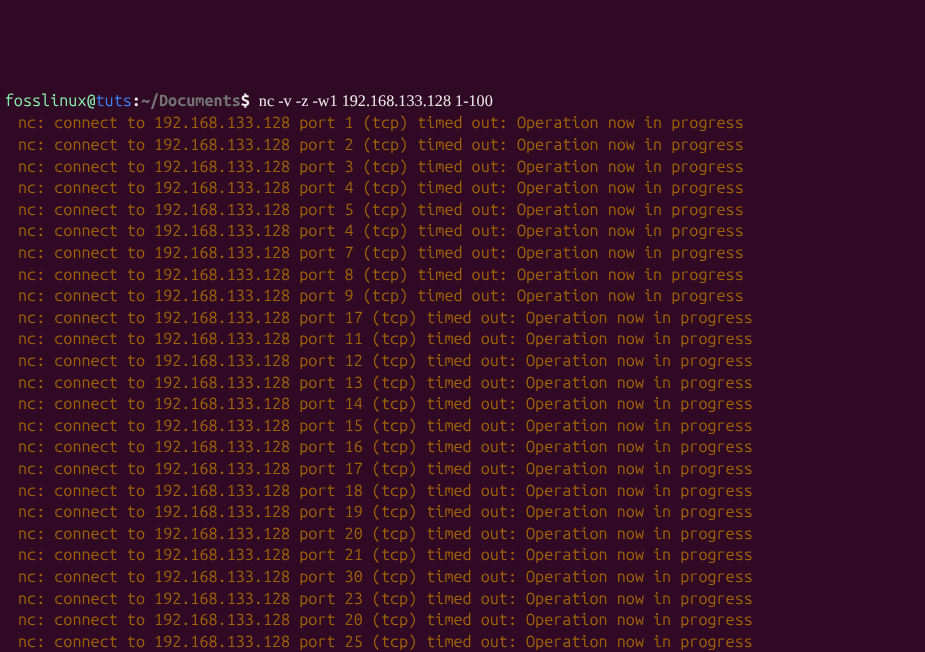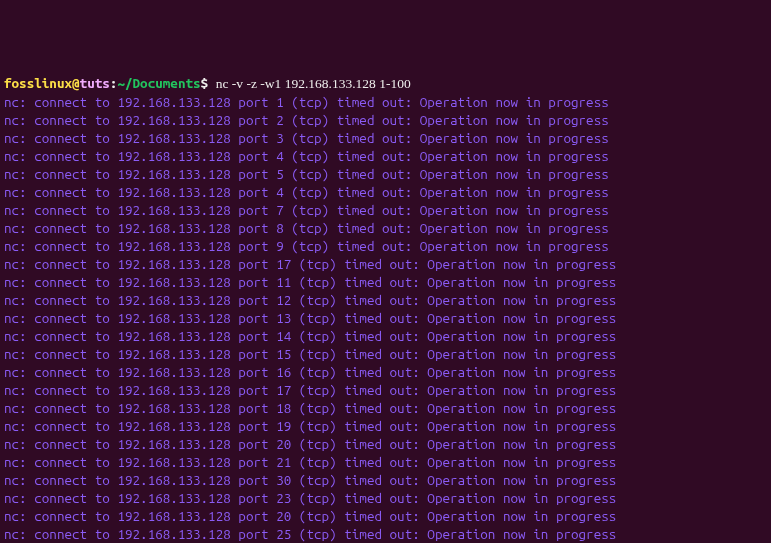--- a/index.html
+++ b/index.html
@@ -12,45 +12,46 @@
       font-family: 'Ubuntu Mono', 'DejaVu Sans Mono', 'Courier New', monospace;
       font-size: 13.5px;
       line-height: 18px;
       color: #eeeeec;
       padding: 2px 4px;
       width: 771px;
       overflow: hidden;
       white-space: pre;
     }
     .prompt-user {
-      color: #fde047;
-      font-weight: bold;
+      color: #86efac;
+      font-weight: normal;
     }
     .prompt-host {
-      color: #f0abfc;
-      font-weight: bold;
+      color: #3b82f6;
+      font-weight: normal;
     }
     .prompt-colon {
       color: #eeeeec;
       font-weight: bold;
     }
     .prompt-path {
-      color: #22c55e;
+      color: #737373;
       font-weight: bold;
     }
     .prompt-dollar {
       color: #eeeeec;
       font-weight: bold;
     }
     .command {
       color: #eeeeec;
       font-family: Liberation Serif, serif;
     }
     .output-line {
-      color: #8b5cf6;
+      color: #a16207;
+      margin-left: 11px;
     }
   </style>
 </head>
 <body>
 
 
 
 <div><span><span class="prompt-user">fosslinux</span><span class="prompt-user">@</span><span class="prompt-host">tuts</span><span class="prompt-colon">:</span><span class="prompt-path">~/Documents</span><span class="prompt-dollar">$ </span><span class="command">nc -v -z -w1 192.168.133.128 1-100</span></span>
 <span class="output-line">nc: connect to 192.168.133.128 port 1 (tcp) timed out: Operation now in progress</span>
 <span class="output-line">nc: connect to 192.168.133.128 port 2 (tcp) timed out: Operation now in progress</span>

